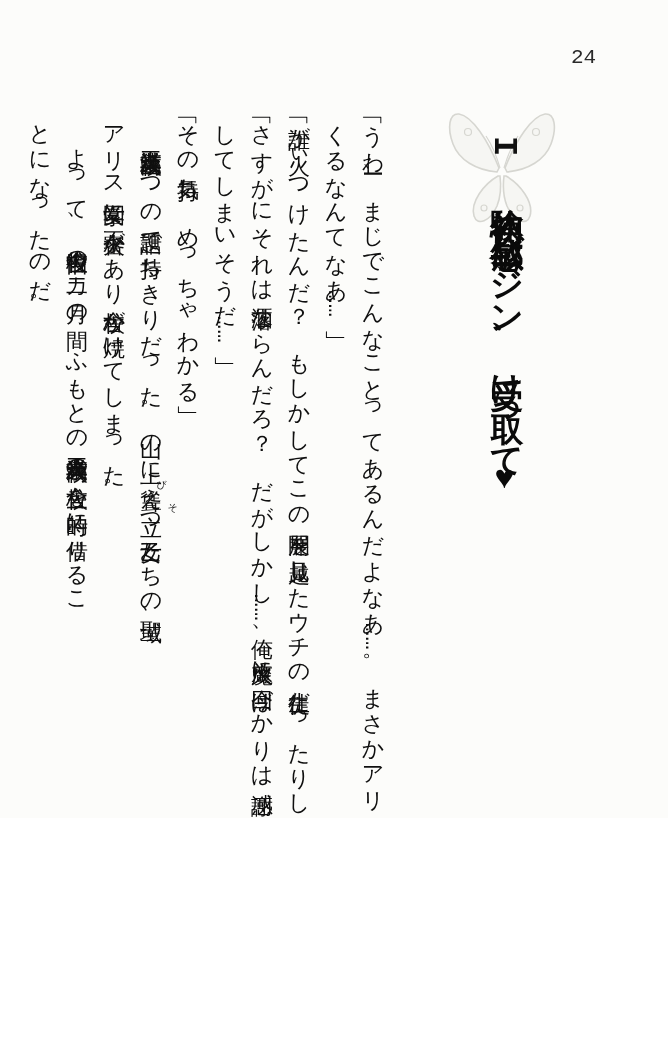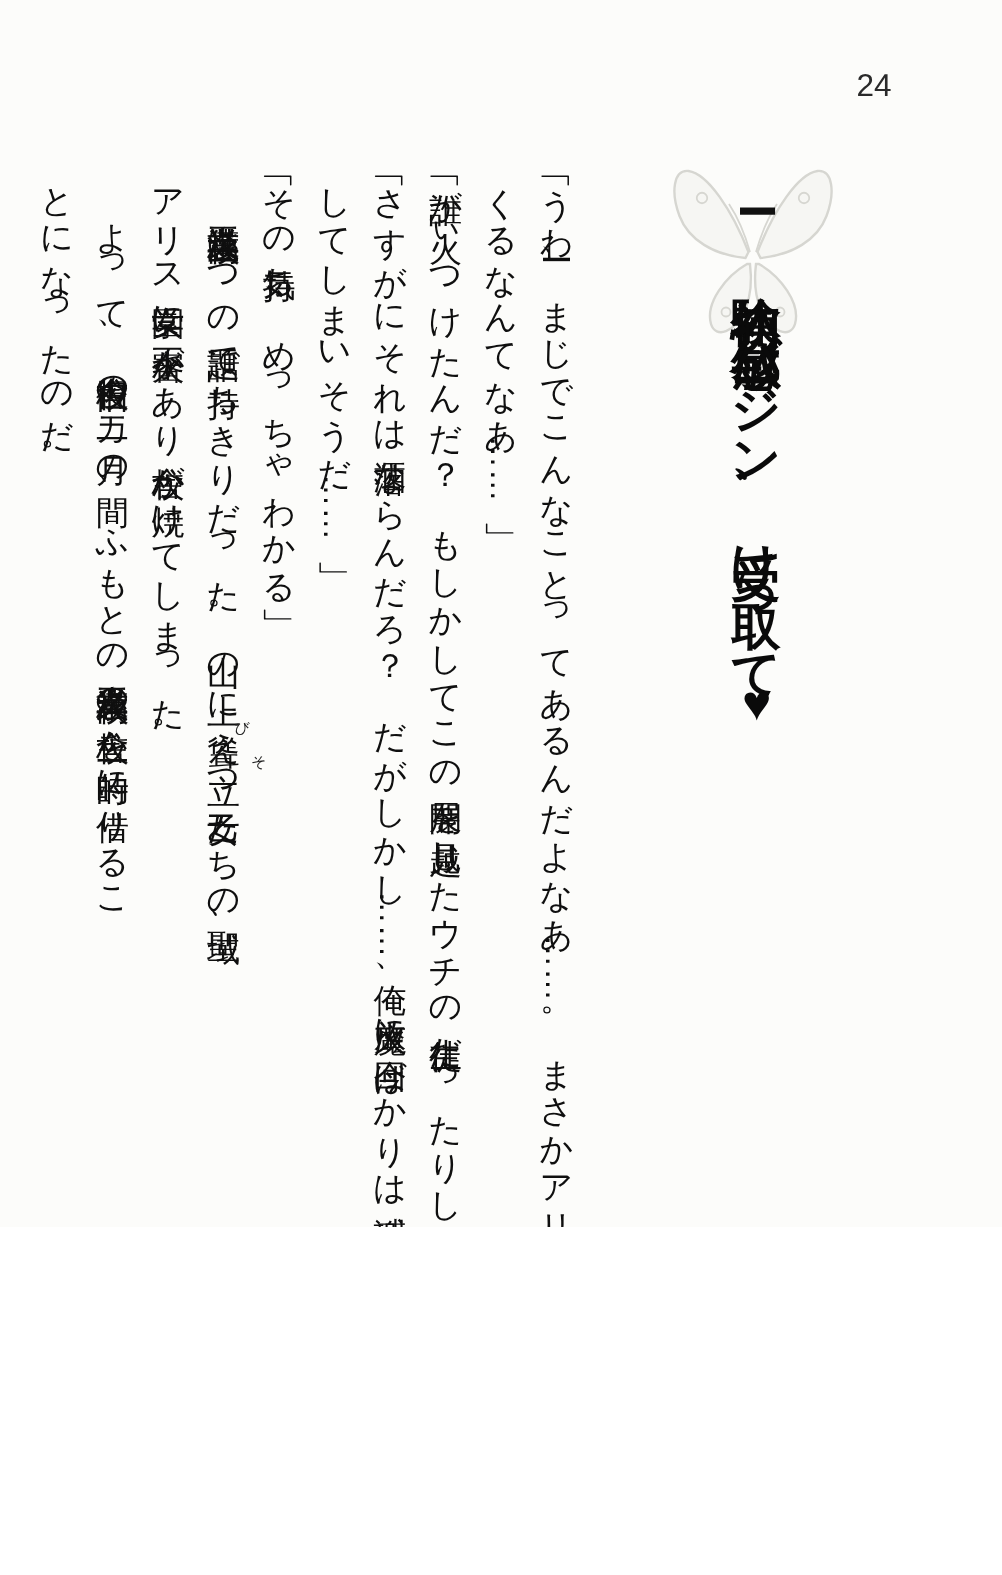--- a/index.html
+++ b/index.html
@@ -1,21 +1,21 @@
 <!DOCTYPE html>
 <html><head>
 <meta charset="utf-8">
 <style>
   html,body { margin:0; padding:0; }
   .page {
     position:relative;
     width:668px; height:818px;
     background:#fcfcfa;
     overflow:hidden;
-    font-family:Liberation Sans, sans-serif;
+    font-family:Liberation Mono, monospace;
     color:#111;
   }
   .page-number {
     position:absolute;
     top:46px; left:571px;
     font-size:21px;
     color:#2a2a2a;
   }
   .butterfly {
     position:absolute;

